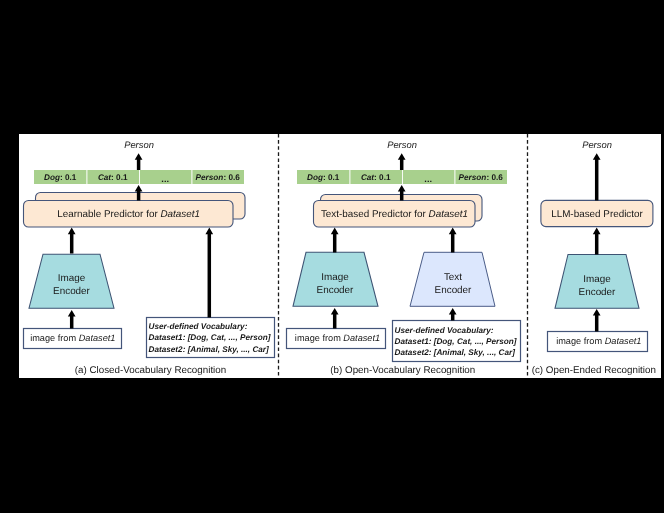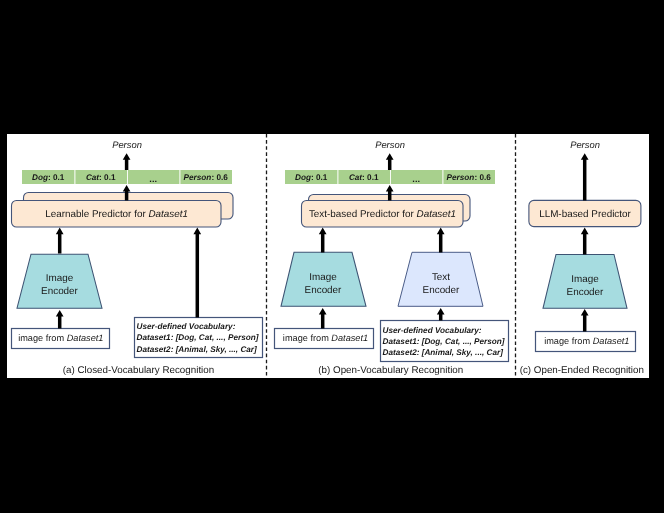--- a/index.html
+++ b/index.html
@@ -1,20 +1,20 @@
 <!DOCTYPE html>
 <html><head>
 <meta charset="utf-8">
 <style>
   html,body{margin:0;padding:0;background:#000000;}
   body{width:664px;height:513px;overflow:hidden;
        font-family:"Liberation Sans",sans-serif;
        -webkit-font-smoothing:antialiased;
        text-rendering:geometricPrecision;}
-  #fig{position:absolute;left:7px;top:134px;width:642px;height:244px;background:#ffffff;}
+  #fig{position:absolute;left:19px;top:134px;width:642px;height:244px;background:#ffffff;}
   #fig svg{display:block;position:absolute;left:0;top:0;will-change:opacity;}
   text{fill:#181818;font-family:"Liberation Sans",sans-serif;}
   .lbl{font-size:9.9px;}
   .score{font-size:8.2px;font-weight:bold;font-style:italic;}
   .scoreval{font-size:8.2px;font-weight:bold;font-style:normal;}
   .scoredots{font-size:9.2px;font-weight:bold;font-style:normal;}
   .outlbl{font-size:9.4px;font-style:italic;}
   .vocab{font-size:8.2px;font-style:italic;font-weight:bold;}
   .cap{font-size:9.8px;}
   .small{font-size:9.2px;}

